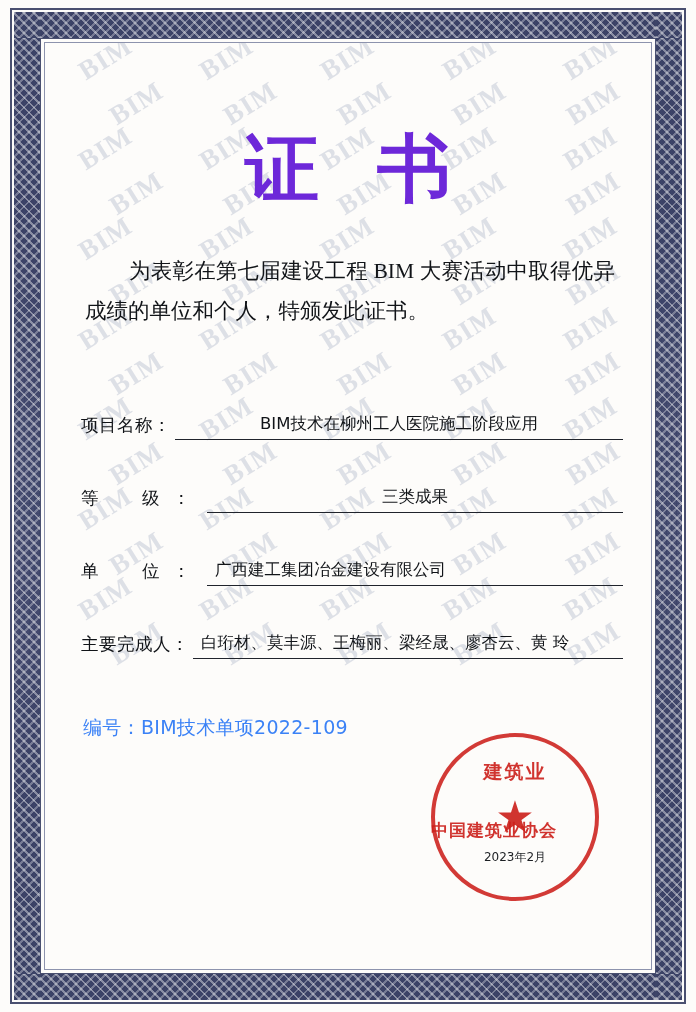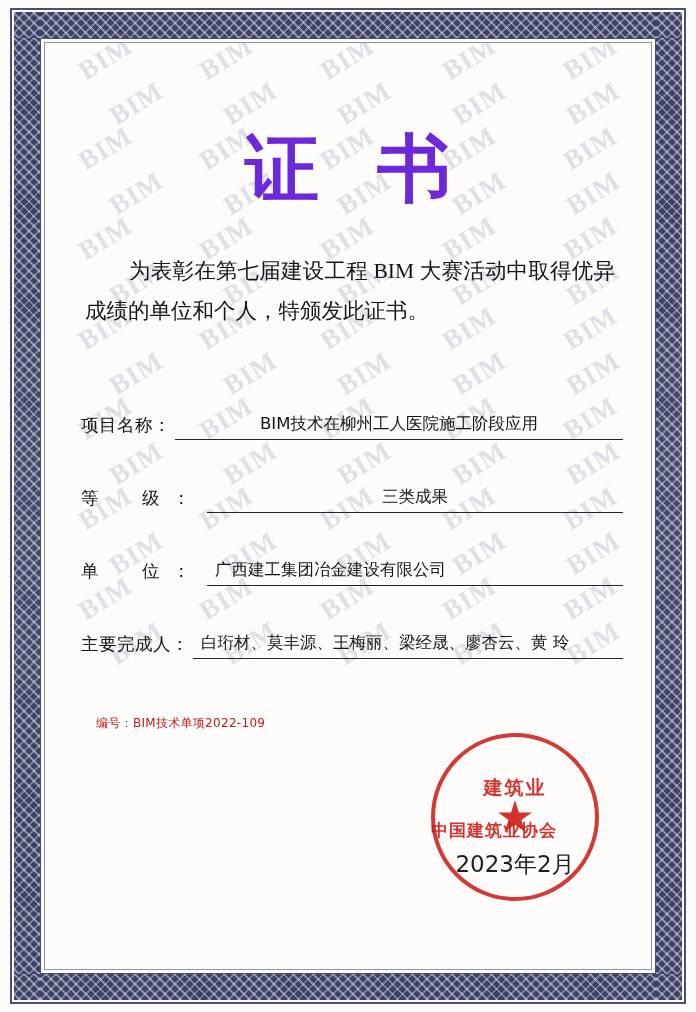--- a/index.html
+++ b/index.html
@@ -202,23 +202,23 @@
     padding-left: 8px;
   }
   .field-row.contributors {
     margin-top: 36px;
     margin-bottom: 0;
   }
 
   .serial {
     position: absolute;
     top: 672px;
-    left: 51px;
-    font-size: 12px;
-    color: #b91c1c;
+    left: 38px;
+    font-size: 19px;
+    color: #3b82f6;
     letter-spacing: 0.3px;
   }
 
   
   .seal {
     position: absolute;
     right: 52px;
     top: 690px;
     width: 168px;
     height: 168px;
@@ -246,21 +246,20 @@
     left: 0;
     right: 0;
     top: 26px;
     text-align: center;
     color: #cc1f1a;
     font-family: "DejaVu Serif", "Liberation Serif", serif;
     font-size: 19px;
     font-weight: bold;
     opacity: 0.9;
     letter-spacing: 2px;
-    margin-top: 16px;
   }
   .seal-arc2 {
     position: absolute;
     left: 0;
     right: 0;
     top: 86px;
     text-align: left;
     color: #cc1f1a;
     font-family: "DejaVu Serif", "Liberation Serif", serif;
     font-size: 17px;
@@ -268,21 +267,21 @@
     opacity: 0.9;
     letter-spacing: 1px;
   }
   .seal-date {
     position: absolute;
     left: -6px;
     right: -6px;
     top: 116px;
     text-align: center;
     color: #111418;
-    font-size: 23px;
+    font-size: 12px;
     opacity: 0.95;
   }
 </style>
 </head>
 <body>
 
 <div class="certificate">
 
   <div class="border-outer"></div>
   <div class="border-guilloche"></div>

